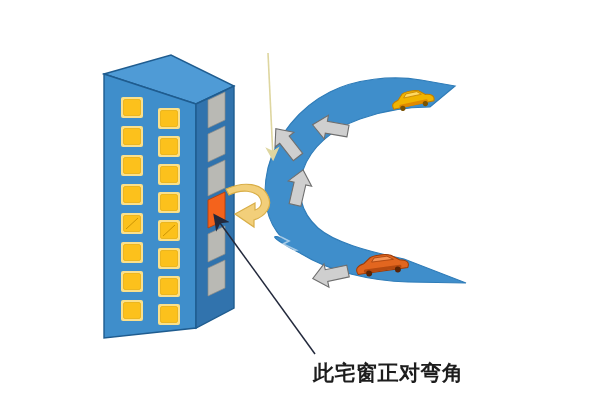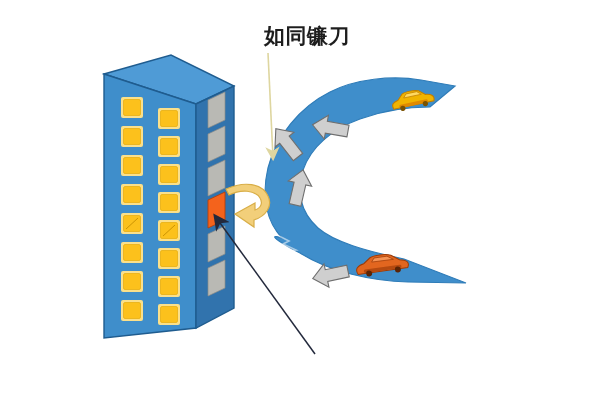--- a/index.html
+++ b/index.html
@@ -223,16 +223,16 @@
                C 261,208 263,203 260,198
                C 255,190 241,189 229,195
                Z" fill="#f2cf7a" stroke="#d8ae48" stroke-width="1.2"></path>
     </g>
 
     <line x1="268" y1="53" x2="273" y2="158" stroke="#ded6a0" stroke-width="1.6" marker-end="url(#arrowPale)"></line>
 
     <line x1="315" y1="354" x2="215" y2="216" stroke="#23293c" stroke-width="1.5" marker-end="url(#arrowDark)"></line>
   </svg>
 
-  <div class="label" id="label-top">如同镰刀</div>
-
+
+  <div class="label" id="label-bottom">此宅窗正对弯角</div>
 
 </div>
 
 </body></html>

